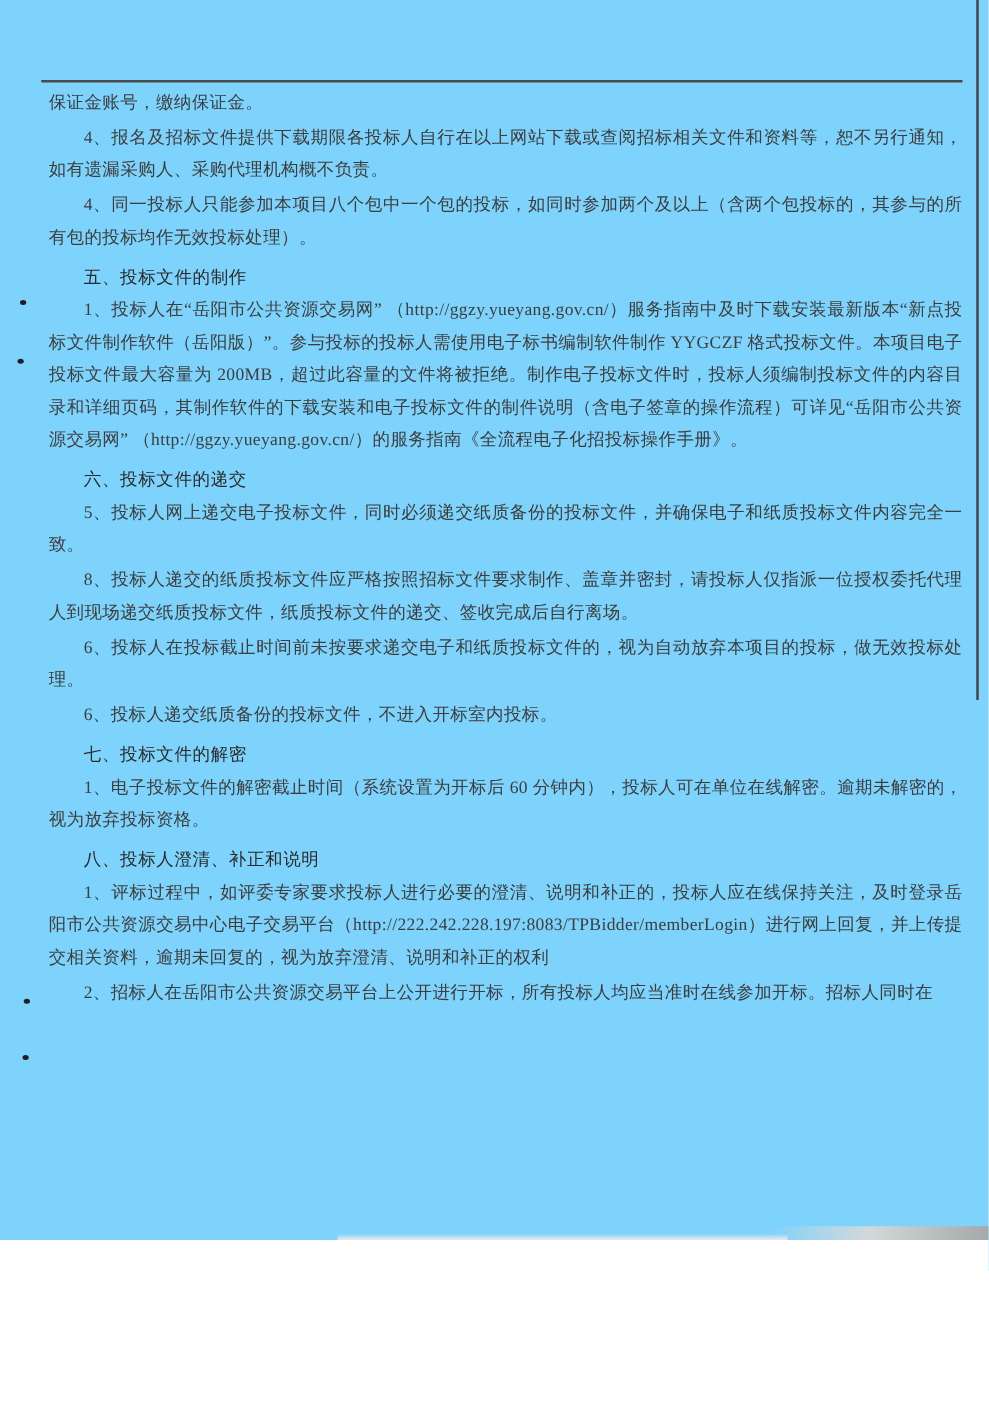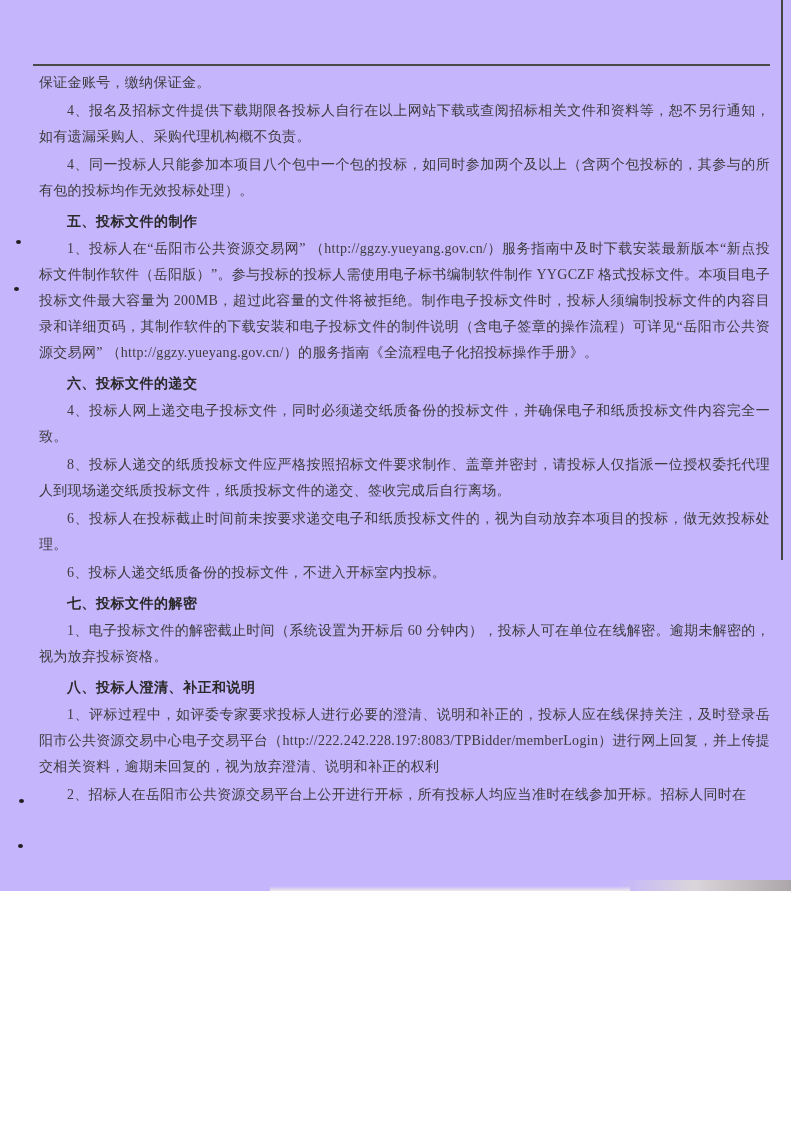--- a/index.html
+++ b/index.html
@@ -3,22 +3,22 @@
 <meta charset="utf-8">
 <style>
   html, body {
     margin: 0;
     padding: 0;
     background: #ffffff;
   }
   .page {
     position: relative;
     width: 791px;
-    height: 891px;
-    background: #c4b5fd;
+    height: 992px;
+    background: #7dd3fc;
     overflow: hidden;
     font-family: "Liberation Serif", "DejaVu Serif", serif;
   }
   
   .rule-top {
     position: absolute;
     left: 33px;
     top: 64px;
     width: 737px;
     height: 2px;
@@ -87,21 +87,21 @@
   .content p {
     margin: 2px 0 0 0;
     text-indent: 2em;
   }
   .content p.continuation {
     text-indent: 0;
     margin-top: 0;
   }
   .content p.heading {
     font-family: "Liberation Sans", "DejaVu Sans", sans-serif;
-    font-weight: bold;
+    font-weight: normal;
     color: #2a2a2a;
     margin-top: 4px;
     letter-spacing: 0.5px;
   }
   .page-number {
     position: absolute;
     top: 1038px;
     left: 0;
     width: 791px;
     text-align: center;
@@ -126,21 +126,21 @@
   <div class="smudge-bottom-right"></div>
   <div class="smudge-bottom-faint"></div>
 
   <div class="content">
     <p class="continuation">保证金账号，缴纳保证金。</p>
     <p>4、报名及招标文件提供下载期限各投标人自行在以上网站下载或查阅招标相关文件和资料等，恕不另行通知，如有遗漏采购人、采购代理机构概不负责。</p>
     <p>4、同一投标人只能参加本项目八个包中一个包的投标，如同时参加两个及以上（含两个包投标的，其参与的所有包的投标均作无效投标处理）。</p>
     <p class="heading">五、投标文件的制作</p>
     <p>1、投标人在“岳阳市公共资源交易网” （http://ggzy.yueyang.gov.cn/）服务指南中及时下载安装最新版本“新点投标文件制作软件（岳阳版）”。参与投标的投标人需使用电子标书编制软件制作 YYGCZF 格式投标文件。本项目电子投标文件最大容量为 200MB，超过此容量的文件将被拒绝。制作电子投标文件时，投标人须编制投标文件的内容目录和详细页码，其制作软件的下载安装和电子投标文件的制件说明（含电子签章的操作流程）可详见“岳阳市公共资源交易网” （http://ggzy.yueyang.gov.cn/）的服务指南《全流程电子化招投标操作手册》。</p>
     <p class="heading">六、投标文件的递交</p>
-    <p>4、投标人网上递交电子投标文件，同时必须递交纸质备份的投标文件，并确保电子和纸质投标文件内容完全一致。</p>
+    <p>5、投标人网上递交电子投标文件，同时必须递交纸质备份的投标文件，并确保电子和纸质投标文件内容完全一致。</p>
     <p>8、投标人递交的纸质投标文件应严格按照招标文件要求制作、盖章并密封，请投标人仅指派一位授权委托代理人到现场递交纸质投标文件，纸质投标文件的递交、签收完成后自行离场。</p>
     <p>6、投标人在投标截止时间前未按要求递交电子和纸质投标文件的，视为自动放弃本项目的投标，做无效投标处理。</p>
     <p>6、投标人递交纸质备份的投标文件，不进入开标室内投标。</p>
     <p class="heading">七、投标文件的解密</p>
     <p>1、电子投标文件的解密截止时间（系统设置为开标后 60 分钟内），投标人可在单位在线解密。逾期未解密的，视为放弃投标资格。</p>
     <p class="heading">八、投标人澄清、补正和说明</p>
     <p>1、评标过程中，如评委专家要求投标人进行必要的澄清、说明和补正的，投标人应在线保持关注，及时登录岳阳市公共资源交易中心电子交易平台（http://222.242.228.197:8083/TPBidder/memberLogin）进行网上回复，并上传提交相关资料，逾期未回复的，视为放弃澄清、说明和补正的权利</p>
     <p>2、招标人在岳阳市公共资源交易平台上公开进行开标，所有投标人均应当准时在线参加开标。招标人同时在</p>
   </div>
 

